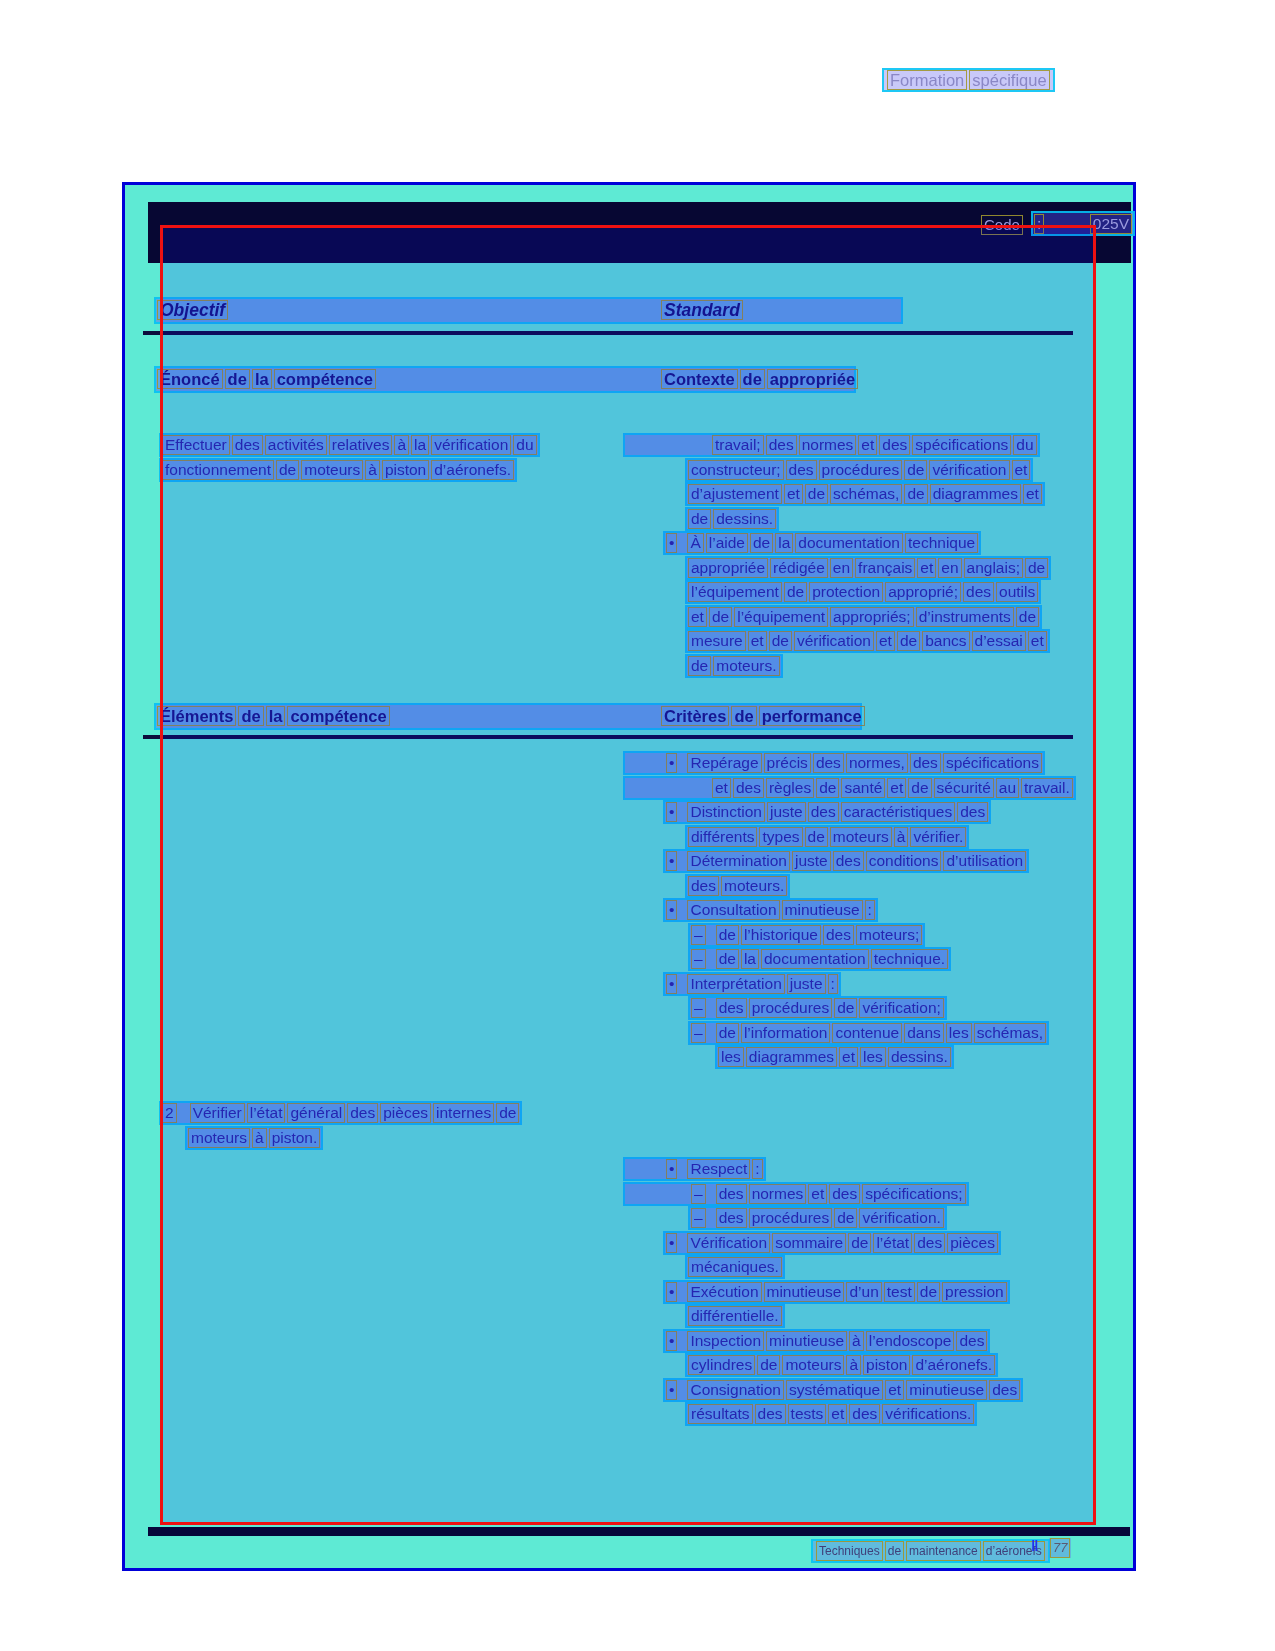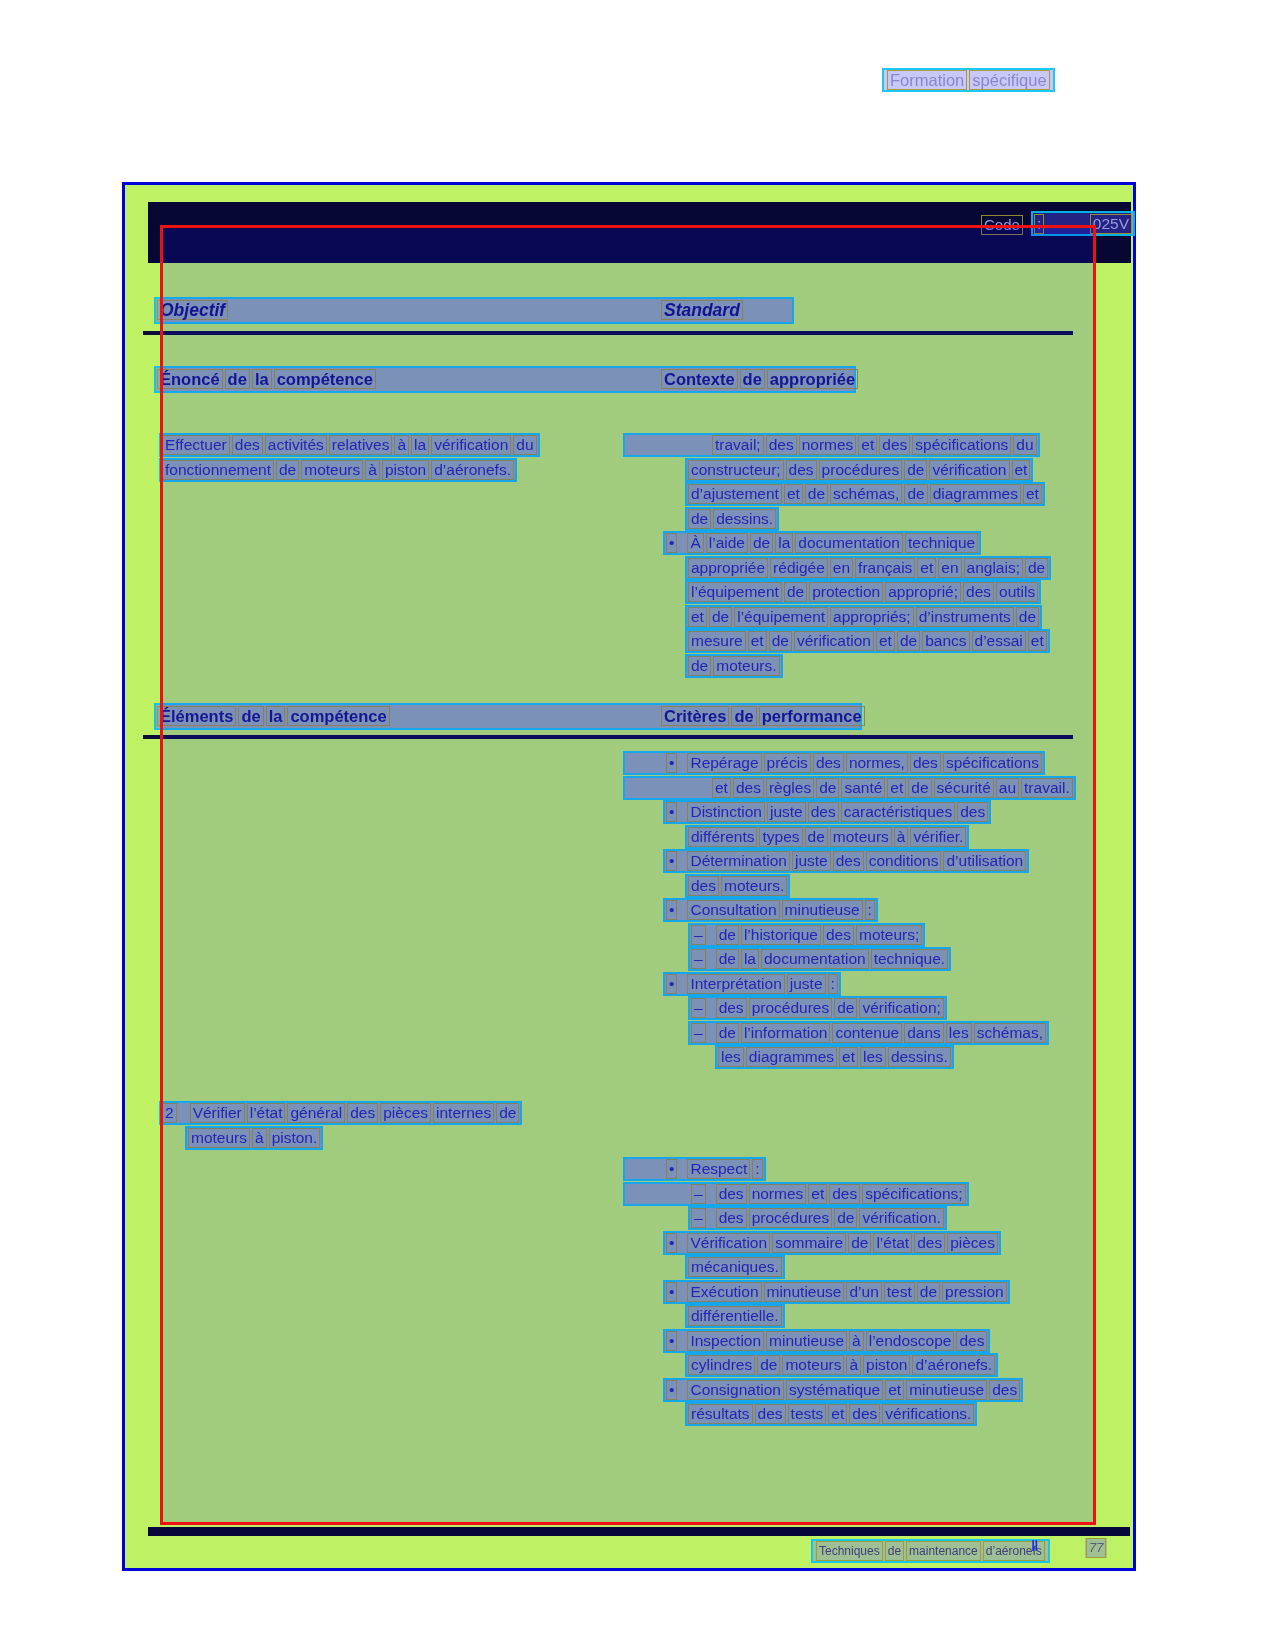--- a/index.html
+++ b/index.html
@@ -1,20 +1,20 @@
 <!DOCTYPE html>
 <html><head>
 <meta charset="utf-8">
 <style>
   html,body{margin:0;padding:0;background:#ffffff;font-family:"Liberation Sans",sans-serif;}
   .canvas{position:relative;width:1275px;height:1651px;overflow:hidden;background:#ffffff;}
 
   
   .page{position:absolute;left:122px;top:182px;width:1014px;height:1389px;
-        background:#bef264;border:3px solid #0000d8;box-sizing:border-box;}
+        background:#5eead4;border:3px solid #0000d8;box-sizing:border-box;}
 
   
   .topbar{position:absolute;left:23px;top:17px;width:983px;height:61px;background:#070733;}
   .botbar{position:absolute;left:23px;top:1342px;width:982px;height:9px;background:#06063a;}
   .rule{position:absolute;left:18px;width:930px;height:4px;background:#0c0c3c;}
 
   
   .overlay{position:absolute;left:38px;top:43px;width:930px;height:1294px;
            background:rgba(20,20,255,.17);z-index:5;pointer-events:none;}
   .redbox{position:absolute;left:35px;top:40px;width:936px;height:1300px;
@@ -57,21 +57,21 @@
   
   .hl-band{display:inline-block;border:2px solid rgba(0,200,245,.85);
            background:rgba(100,100,238,.35);padding:0 2px;text-decoration:underline;}
   .hl-band .ln{border:none;background:transparent;display:inline-block;margin:0;}
   .fmt{position:absolute;left:882px;top:68px;}
   .fmt .ln{font-size:16.5px;color:#8a87c6;}
 
   .foot-band{position:absolute;left:686px;top:1354px;}
   .foot-band .ln{font-size:12px;color:#40407a;}
   .page-marker{position:absolute;left:906px;top:1352px;color:#2230ee;font-weight:bold;font-size:15px;}
-  .page-num{position:absolute;left:924px;top:1353px;padding-left:36px;}
+  .page-num{position:absolute;left:924px;top:1353px;}
   .page-num .ln{border:none;background:rgba(100,100,238,.35);font-size:13px;
                 font-style:italic;color:#5a5a72;display:inline-block;}
 </style>
 </head>
 <body>
 
 <div class="canvas">
 
   <div class="hl-band fmt">
     <span class="ln"><span class="w">Formation</span><span class="w">spécifique</span></span>
@@ -80,21 +80,21 @@
   <div class="page">
 
     <div class="topbar">
       <span class="ln code-label"><span class="w">Code</span></span>
       <div class="code-band">
         <span class="ln"><span class="w">:</span></span>
         <span class="ln"><span class="w">025V</span></span>
       </div>
     </div>
 
-    <div class="rowband" style="left:29px;top:112px;width:640px;">
+    <div class="rowband" style="left:29px;top:112px;width:749px;">
       <span class="ln hdr ital"><span class="w">Objectif</span></span>
       <span class="ln hdr ital rb-right"><span class="w">Standard</span></span>
     </div>
     <div class="rule" style="top:146px;"></div>
 
     <div class="rowband" style="left:29px;top:181px;width:702px;">
       <span class="ln hdr"><span class="w">Énoncé</span><span class="w">de</span><span class="w">la</span><span class="w">compétence</span></span>
       <span class="ln hdr rb-right"><span class="w">Contexte</span><span class="w">de</span><span class="w">appropriée</span></span>
     </div>
 

